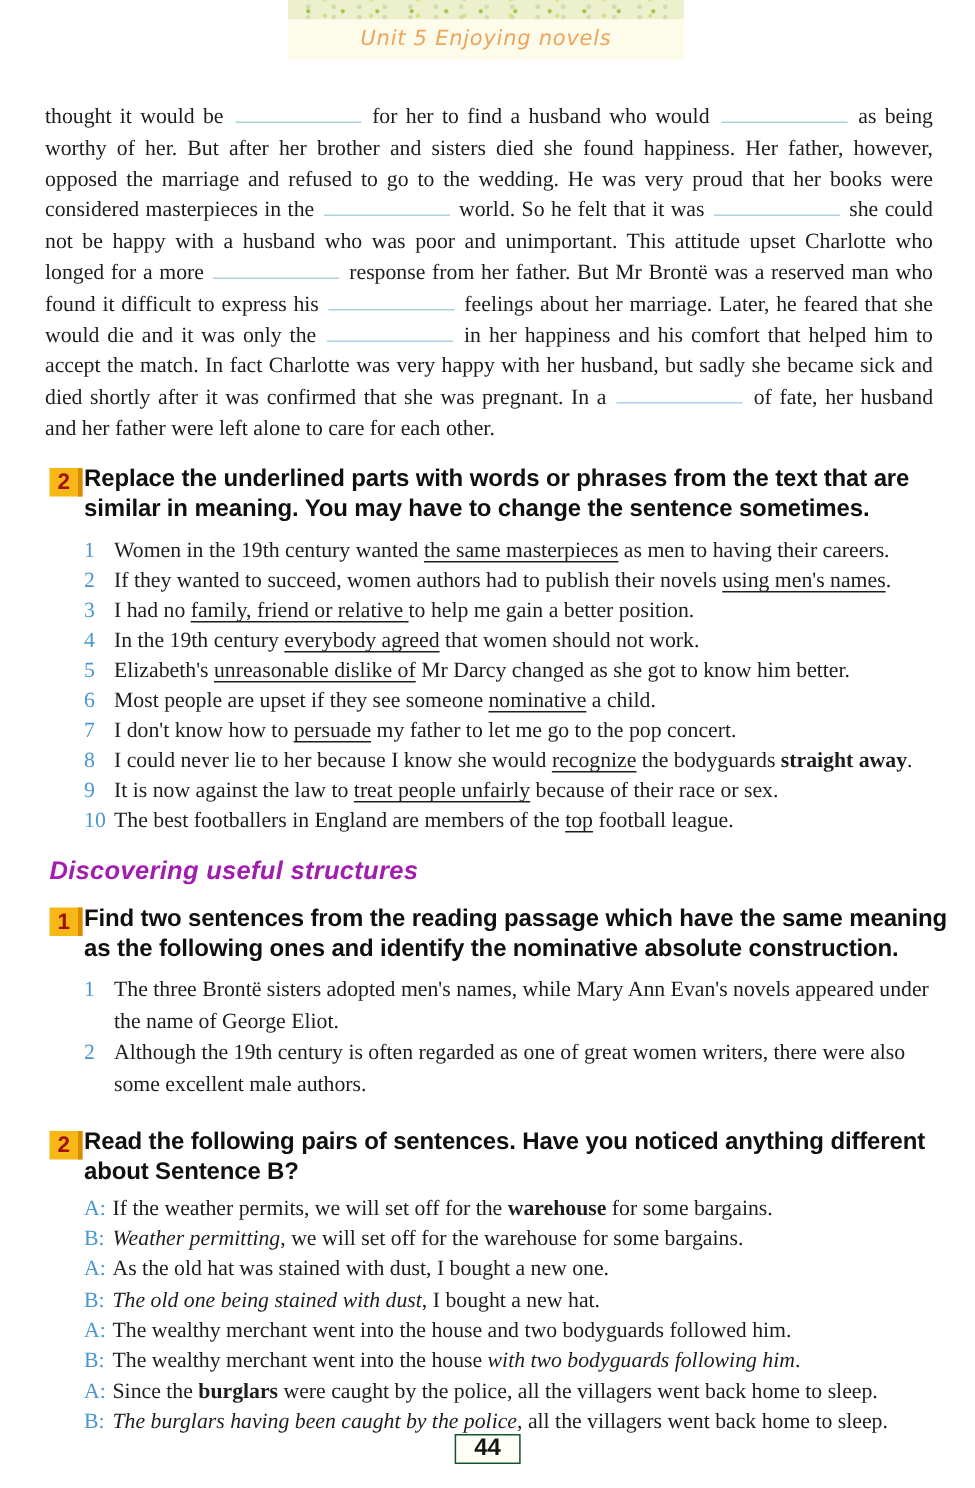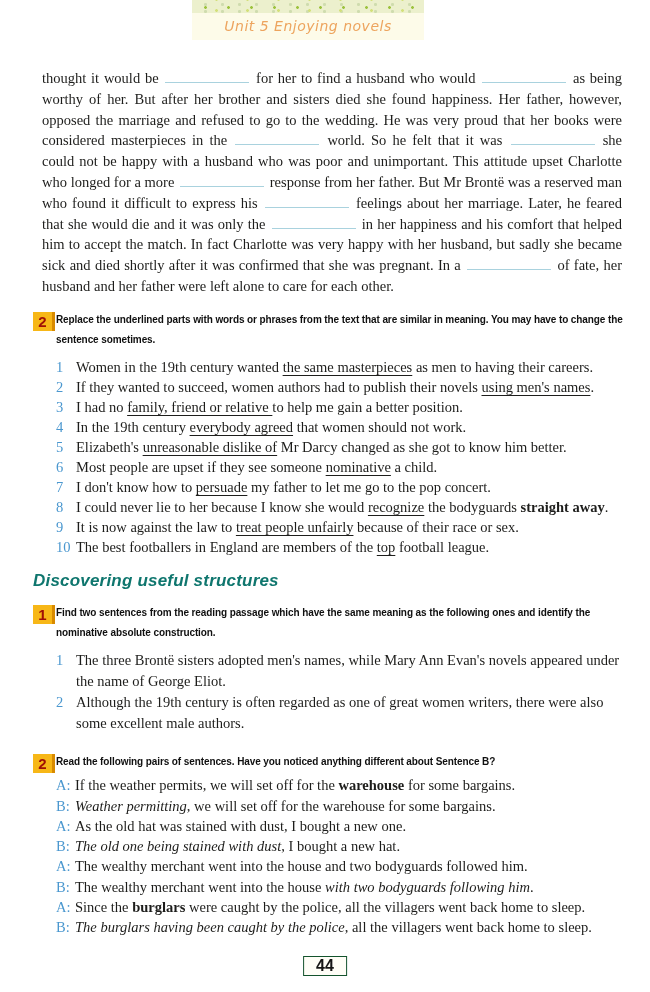--- a/index.html
+++ b/index.html
@@ -6,21 +6,21 @@
   .page {
     position: relative;
     width: 650px; height: 992px;
     background: #ffffff;
     overflow: hidden;
     font-family: "Liberation Serif", serif;
     color: #1d1d1b;
   }
 
   
-  .banner { position: absolute; top: 0; left: 192px; width: 232px; border-radius: 16px; }
+  .banner { position: absolute; top: 0; left: 192px; width: 264px; border-radius: 16px; }
   .banner-strip {
     height: 13px;
     background-color: #ecf0cd;
     background-image:
       radial-gradient(circle, #9cc23e 0 1px, transparent 1.7px),
       radial-gradient(circle, #d3e07a 0 1px, transparent 1.7px),
       radial-gradient(circle, #cfdcae 0 1.2px, transparent 1.9px);
     background-size: 23px 9px, 31px 11px, 17px 7px;
     background-position: 2px 3px, 9px 5px, 5px 1px;
   }
@@ -33,21 +33,21 @@
     font-size: 14px;
     line-height: 26px;
     text-align: center;
     letter-spacing: 0.5px;
   }
 
   
   .content { position: absolute; top: 68px; left: 0; width: 650px; }
 
   .intro {
-    margin: 0 28px 0 42px;
+    margin: 0 28px 0 30px;
     text-align: justify;
     font-size: 14.5px;
     line-height: 20.8px;
   }
   .blank {
     display: inline-block;
     width: 84px; height: 12px;
     border-bottom: 1.5px solid #a9d2de;
     margin: 0 2px;
   }
@@ -63,21 +63,21 @@
     border-right: 3px solid #d88a00;
     color: #a01005;
     font-family: "Liberation Sans", sans-serif;
     font-weight: bold;
     font-size: 15px; line-height: 19px;
     text-align: center;
   }
   .ex-heading {
     font-family: "Liberation Sans", sans-serif;
     font-weight: bold;
-    font-size: 10px;
+    font-size: 16px;
     line-height: 20.5px;
     letter-spacing: -0.1px;
     color: #101010;
   }
 
   .list { margin-top: 6px; }
   .item-row { position: relative; padding-left: 20px; font-size: 14.5px; }
   .replace-list .item-row { line-height: 20px; white-space: nowrap; }
   .find-list .item-row { line-height: 21px; margin-right: 10px; }
   .ab-list { margin-top: 3px; }
@@ -87,21 +87,21 @@
   .seg-u { text-decoration: underline; text-underline-offset: 3px; text-decoration-thickness: 1px; }
   .seg-b { font-weight: bold; }
   .seg-i { font-style: italic; }
 
   .structures-heading {
     margin: 14px 0 0 33px;
     font-family: "Liberation Sans", sans-serif;
     font-weight: bold;
     font-style: italic;
     font-size: 17px;
-    color: #0f766e;
+    color: #a21caf;
     letter-spacing: 0.2px;
   }
   .sp-before-ex1 { height: 6px; }
   .sp-before-ex2r { height: 9px; }
 
   .page-number {
     position: absolute;
     top: 956px; left: 50%;
     transform: translateX(-50%);
     font-family: "Liberation Sans", sans-serif;

